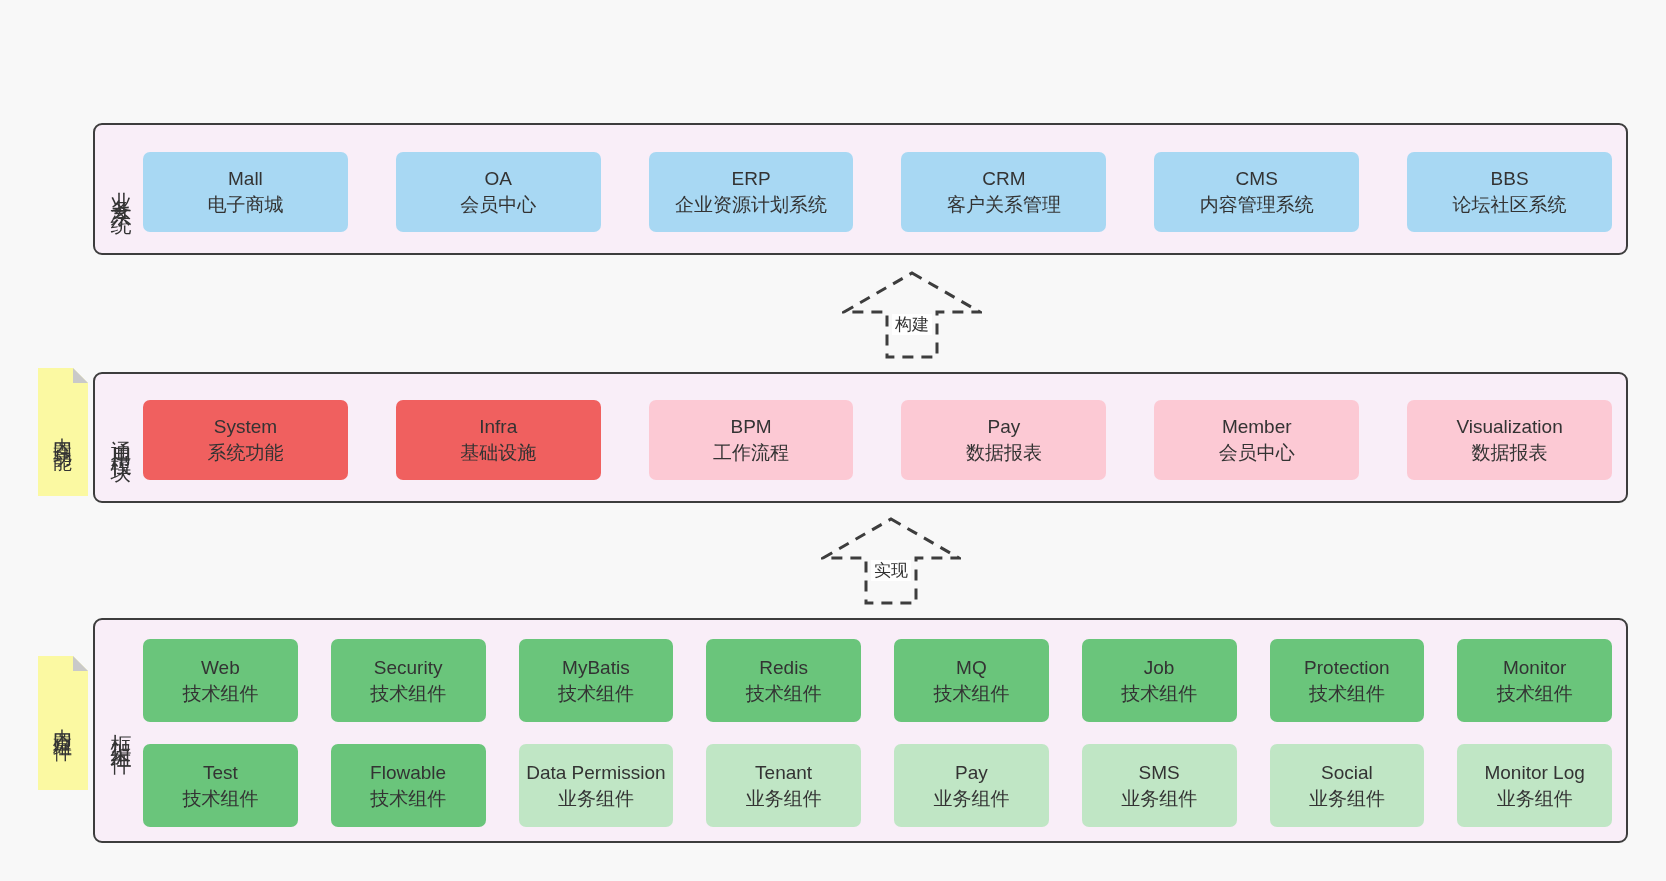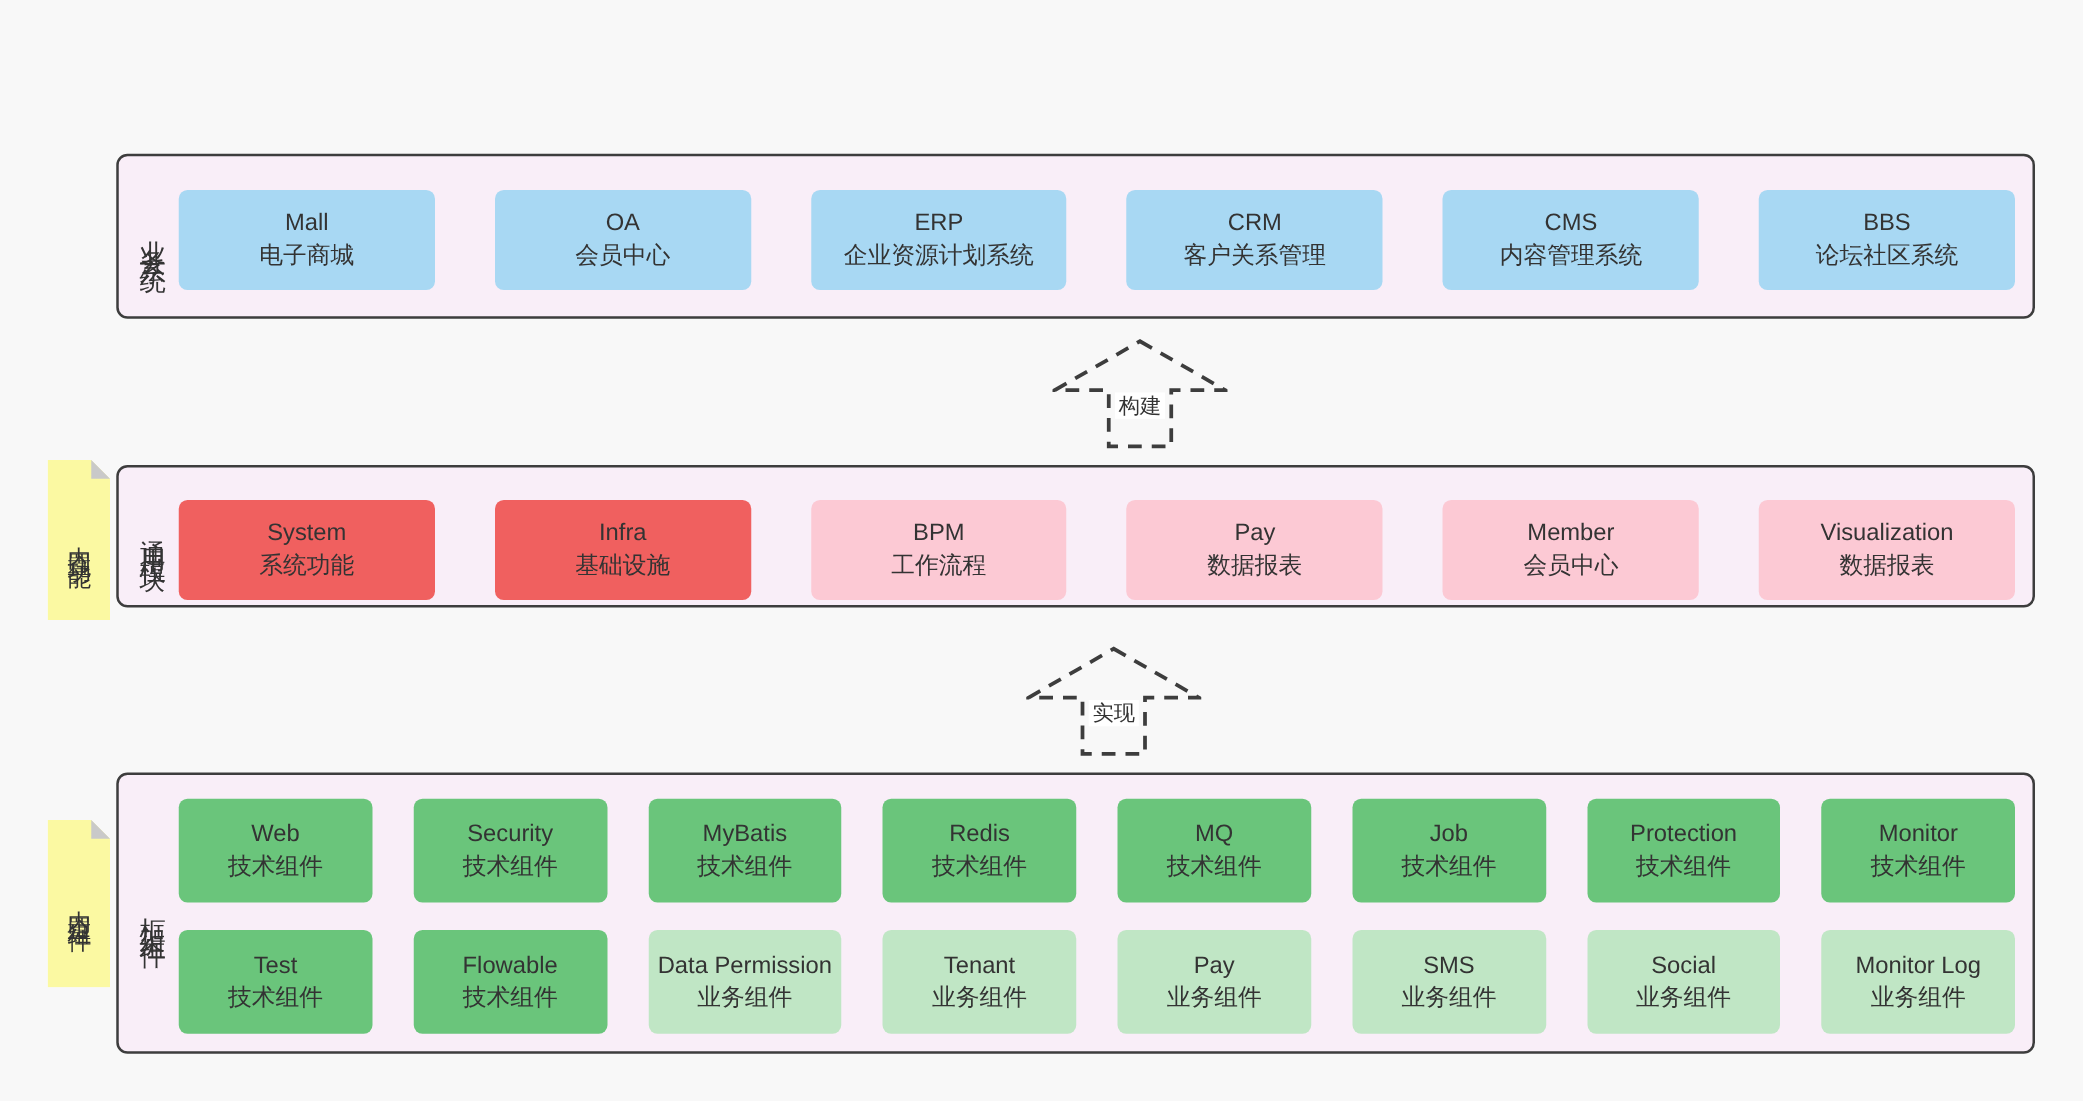--- a/index.html
+++ b/index.html
@@ -9,21 +9,21 @@
     font-family:"Liberation Sans","DejaVu Sans",sans-serif;
     color:var(--text,#333333);
   }
   .layer{
     position:absolute;left:93px;width:1535px;box-sizing:border-box;
     background:var(--layer_bg,#f9eef8);
     border:2px solid var(--border,#3d3d3d);
     border-radius:9px;
   }
   #layer-business{top:123px;height:132px;}
-  #layer-modules{top:372px;height:114px;text-decoration:underline;}
+  #layer-modules{top:372px;height:131px;text-decoration:underline;}
   #layer-components{top:618px;height:225px;}
 
   .layer-label{
     position:absolute;left:16px;top:50%;transform:translateY(-50%);
     writing-mode:vertical-rl;text-orientation:upright;
     font-size:21px;letter-spacing:7px;line-height:1;color:var(--text,#333);
     white-space:nowrap;
   }
 
   .row{position:absolute;left:48px;right:14px;display:flex;}

